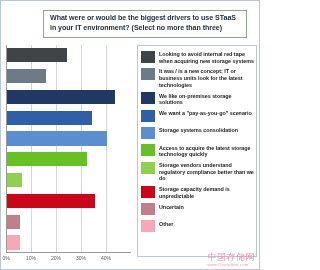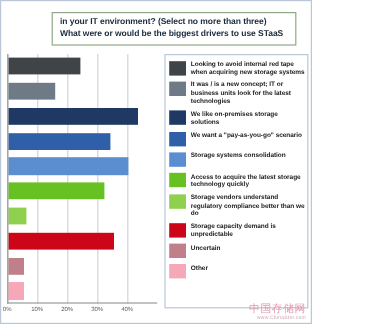--- a/index.html
+++ b/index.html
@@ -147,21 +147,21 @@
     line-height: 6.6px;
     letter-spacing: -0.02px;
     padding-top: 1px;
   }
 
   
   #watermark {
     position: absolute;
     right: 4px;
     bottom: 2px;
-    text-align: right;
+    text-align: left;
     pointer-events: none;
   }
   #watermark .wm-main {
     font-size: 9px;
     color: #e58fa8;
     letter-spacing: 0.5px;
     line-height: 10px;
     opacity: 0.95;
   }
   #watermark .wm-sub {
@@ -170,22 +170,22 @@
     letter-spacing: 0.2px;
     line-height: 5px;
   }
 </style>
 </head>
 <body>
 
 <div id="chart-root">
 
   <div id="title-box">
+    <div class="line">What were or would be the biggest drivers to use STaaS</div>
     <div class="line">in your IT environment? (Select no more than three)</div>
-    <div class="line">What were or would be the biggest drivers to use STaaS</div>
   </div>
 
   <div id="plot-area">
     <div id="grid-layer">
         <div class="gridline" style="left: 0px;"></div>
         <div class="gridline" style="left: 25px;"></div>
         <div class="gridline" style="left: 50px;"></div>
         <div class="gridline" style="left: 75px;"></div>
         <div class="gridline" style="left: 100px;"></div>
       </div>

